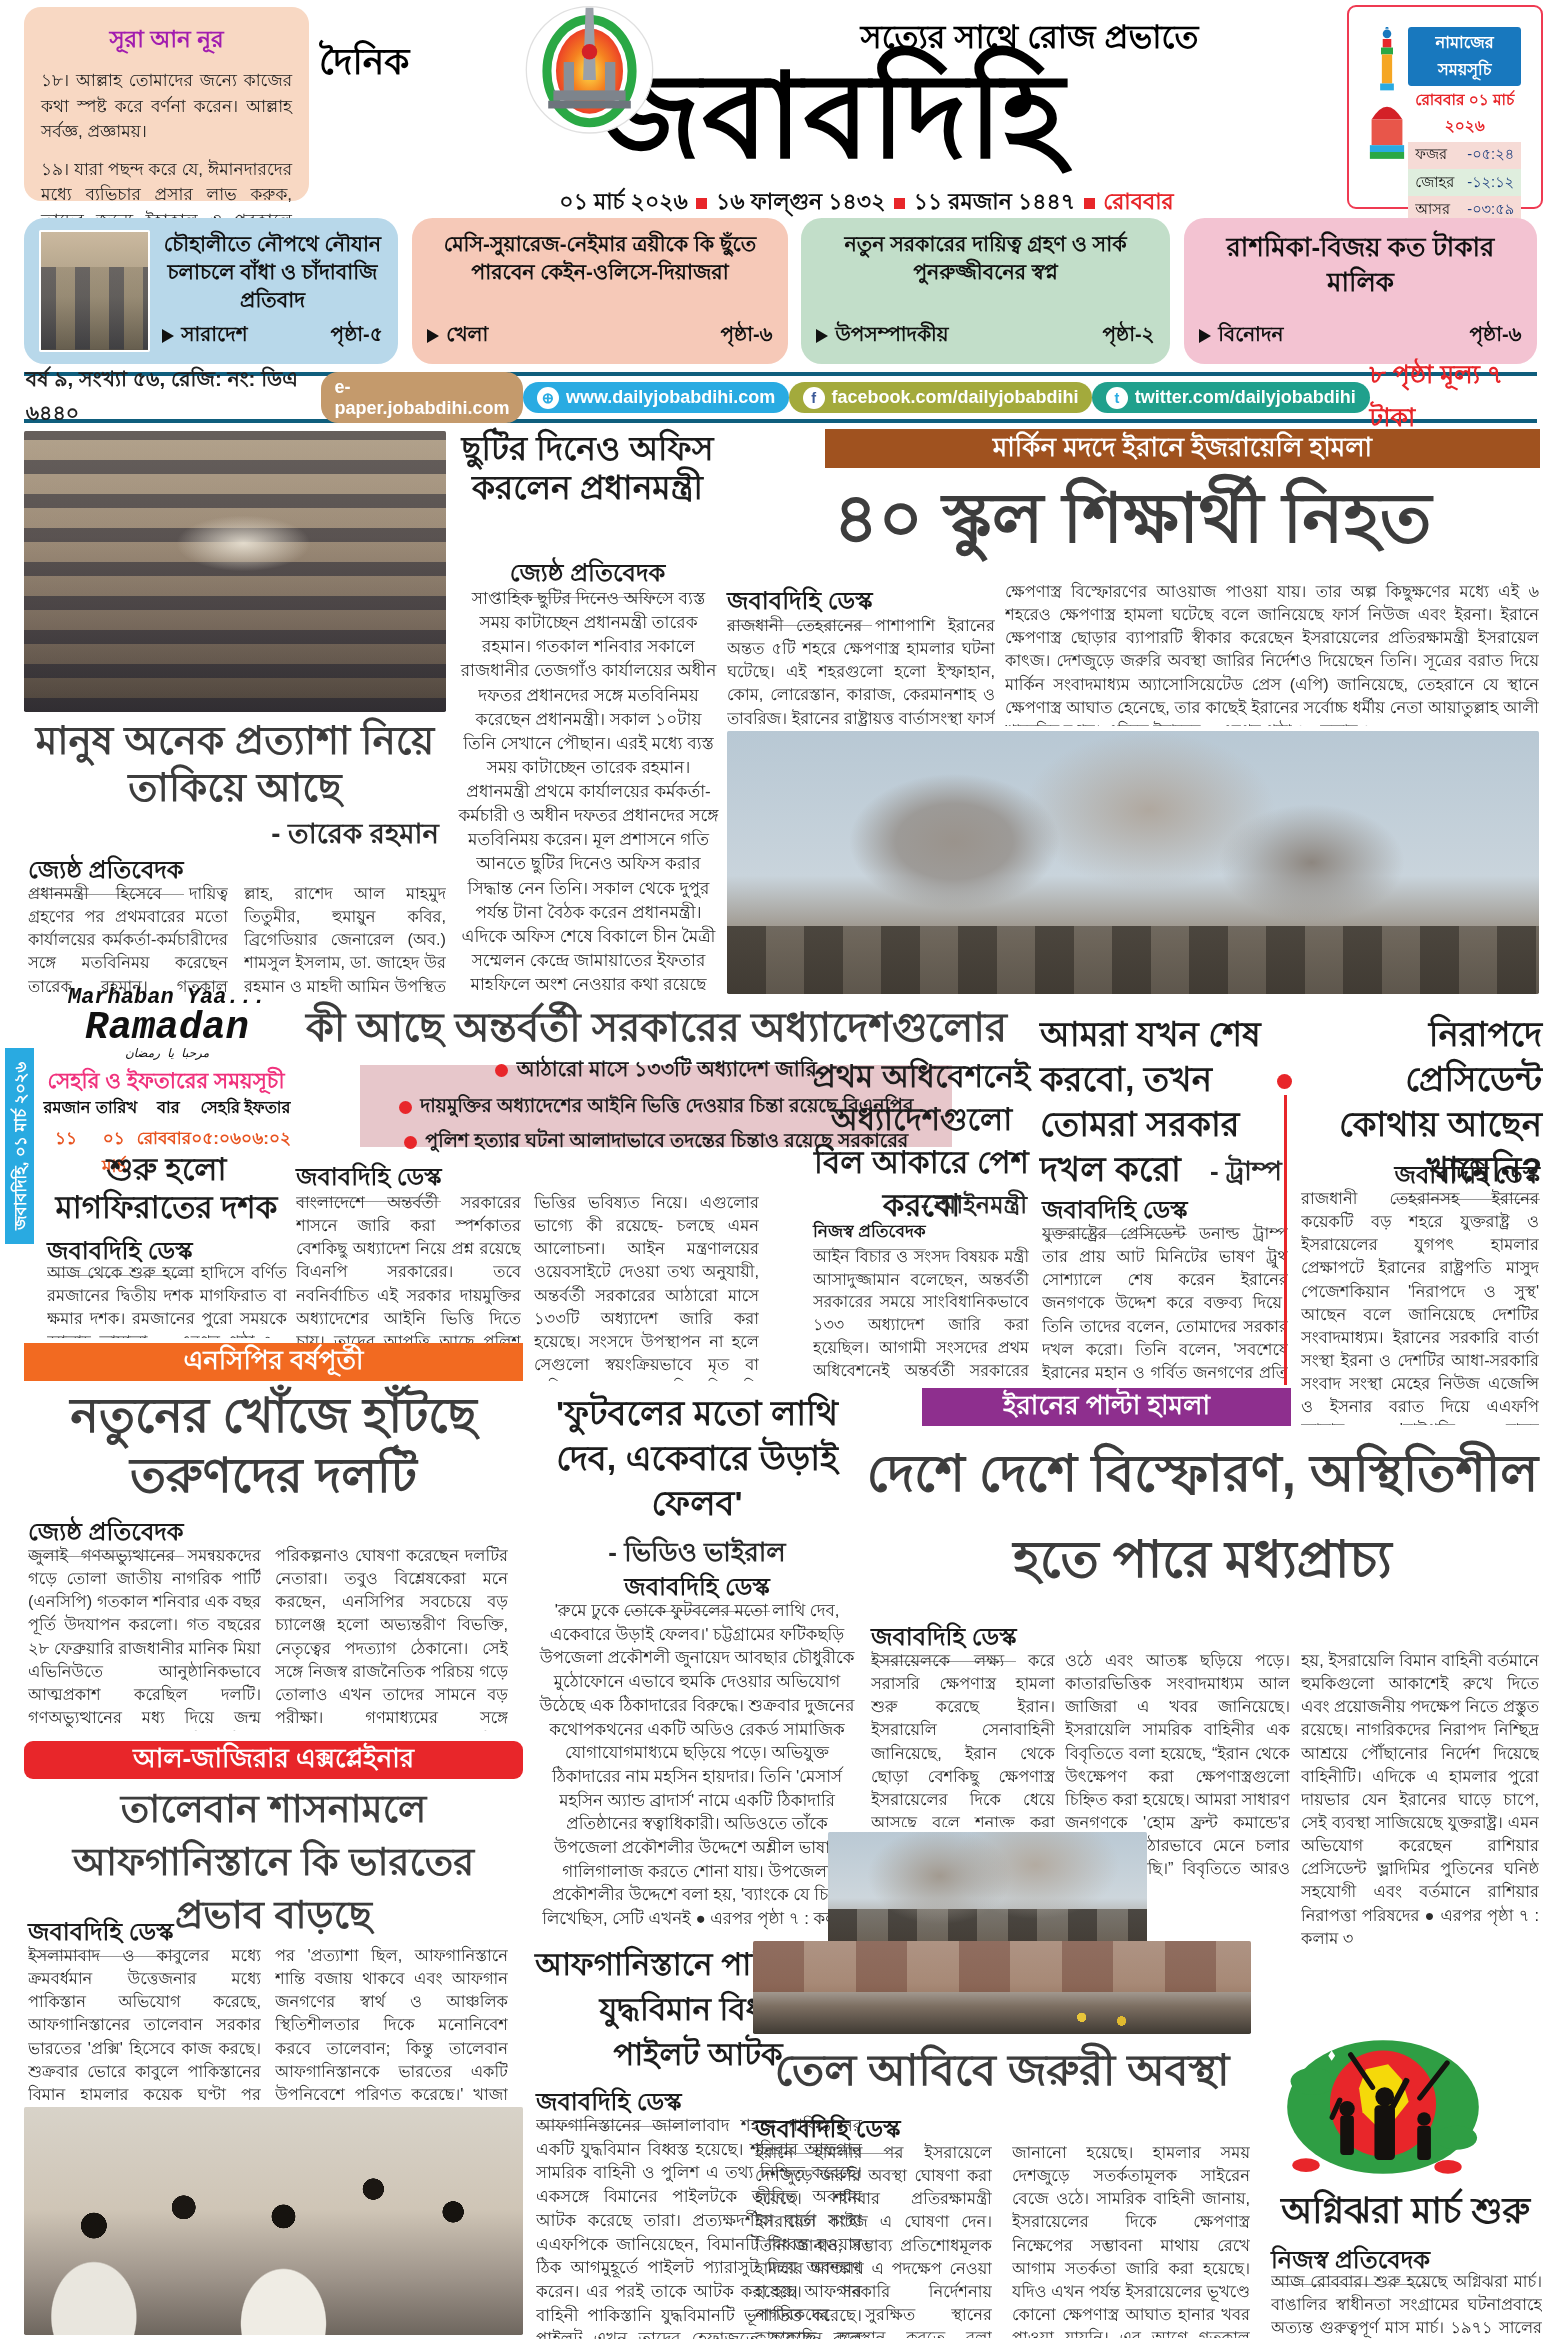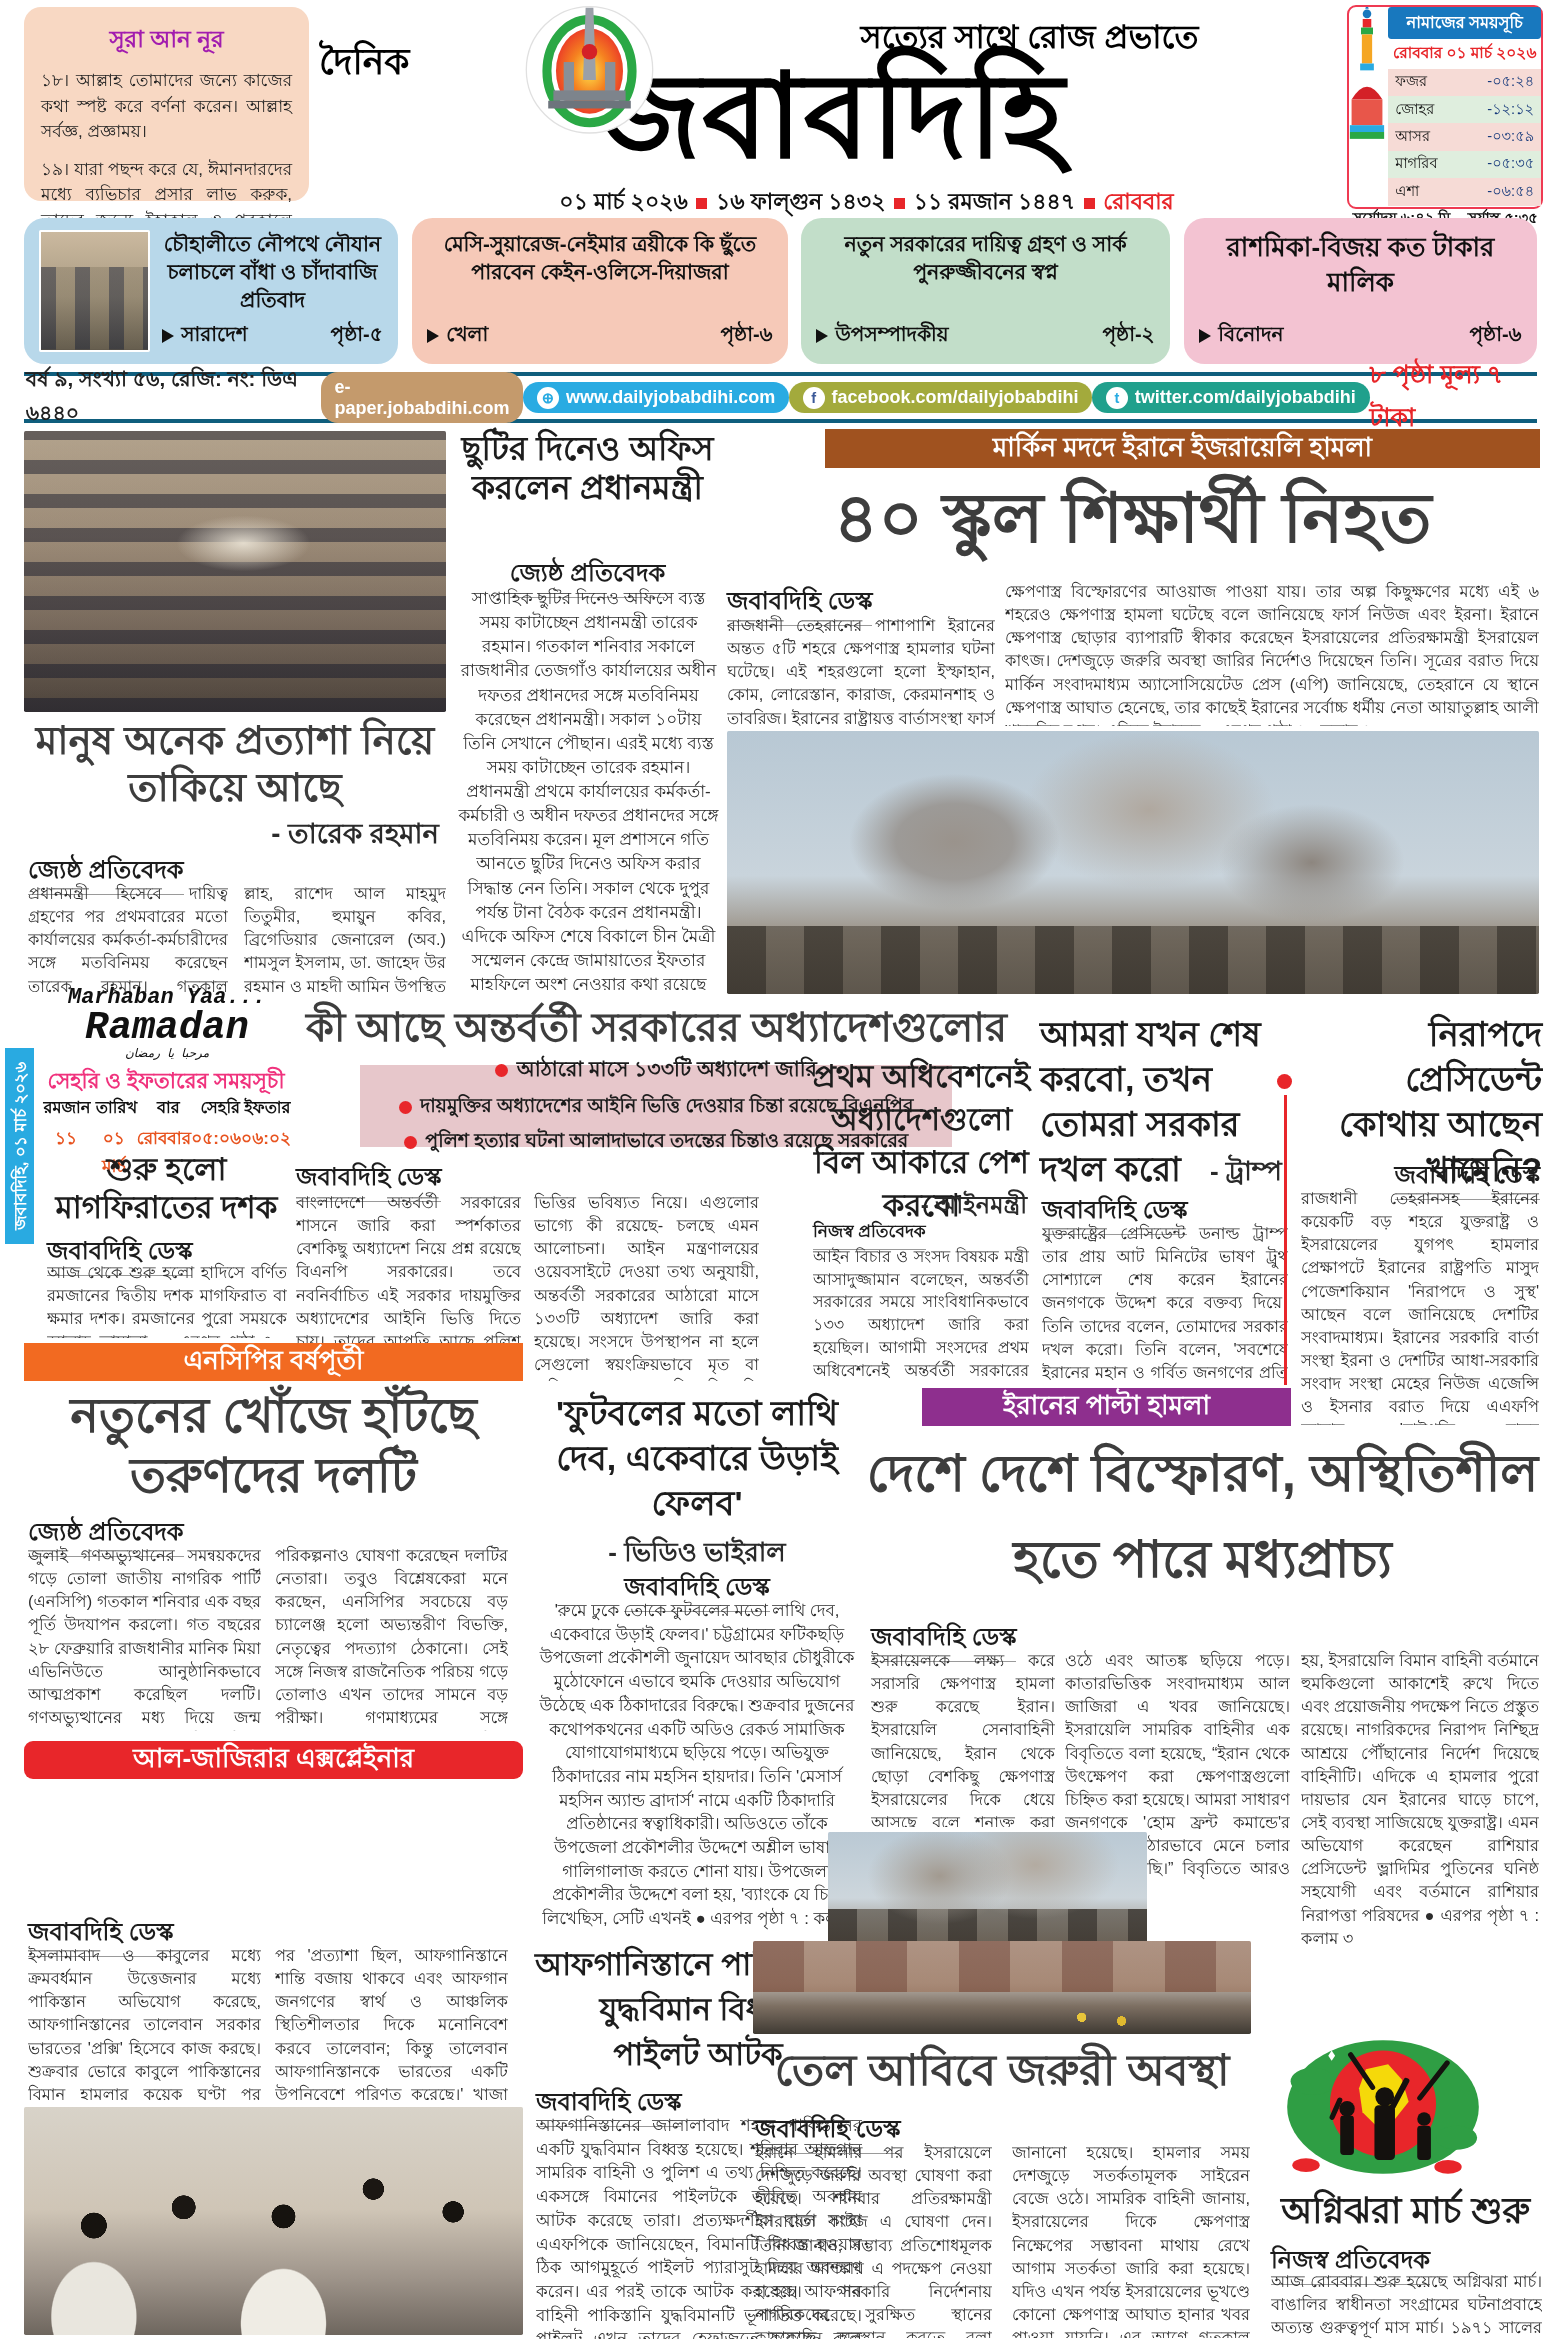--- a/index.html
+++ b/index.html
@@ -52,21 +52,21 @@
   .teaser{border-radius:20.6px;padding:12px 15.4px;box-sizing:border-box;display:flex;flex-direction:column;justify-content:space-between;}
   .teaser-title{font-weight:bold;font-size:20.6px;line-height:1.35;color:#111;text-align:center;}
   .teaser-foot{display:flex;justify-content:space-between;align-items:center;font-weight:bold;font-size:20px;color:#111;}
   .tri{width:0;height:0;border-top:7.7px solid transparent;border-bottom:7.7px solid transparent;border-left:12px solid #111;display:inline-block;margin-right:6.9px;vertical-align:middle;}
   .pill{display:flex;align-items:center;gap:6.9px;color:#fff;font-weight:bold;font-size:18px;border-radius:17px;padding:4.3px 13.7px;}
   .pill .ic{display:inline-flex;width:22px;height:22px;border-radius:50%;background:#fff;align-items:center;justify-content:center;font-size:14.6px;font-weight:bold;}
   .bullet-box{background:#e7c7cb;display:flex;flex-direction:column;justify-content:center;gap:3.4px;padding:6.9px 12px;box-sizing:border-box;}
   .bullet-line{display:flex;align-items:center;justify-content:center;gap:8.6px;font-weight:bold;font-size:20.6px;color:#1c1c1c;}
   .dot{width:13px;height:13px;border-radius:50%;background:#e8262a;flex:0 0 auto;}
   .vstrip{background:#29aae1;color:#fff;font-weight:bold;font-size:16.3px;writing-mode:vertical-rl;transform:rotate(180deg);display:flex;align-items:center;justify-content:center;}
-  .prayer{border:2.6px solid #ef3a52;border-radius:9px;box-sizing:border-box;background:#fff;padding:0;}
+  .prayer{border:2.6px solid #ef3a52;border-radius:9px;box-sizing:border-box;background:#fff;padding:20px;}
   .prayer-grid{display:flex;gap:3.4px;}
   .prayer-rows{flex:1;}
   .prow{display:flex;justify-content:space-between;font-size:14.6px;font-weight:normal;padding:1.7px 6.9px;color:#111;}
   .prow .t{color:#173a7c;}
   .prow.pk{background:#f6dbd6;} .prow.gr{background:#dfeede;}
   .phead{background:#1878be;color:#fff;font-weight:bold;font-size:16.3px;text-align:center;border-radius:3.4px;padding:2.6px 0;}
   .pdate{color:#e8262a;font-weight:bold;font-size:15.4px;text-align:center;padding:1.7px 0;}
   .psun{font-size:14.6px;font-weight:bold;text-align:center;color:#111;margin-top:1.7px;}
   .psrc{font-size:11px;text-align:center;color:#333;}
   .sura{background:#f8d8c3;border-radius:17px;padding:13.7px 17px;box-sizing:border-box;}
@@ -318,20 +318,21 @@
 
   <div class="abs kicker purple" style="left:922px;top:1388px;width:369px;height:38px;font-size:26px;">ইরানের পাল্টা হামলা</div>
   <div class="abs head" style="left:865px;top:1431px;width:675px;font-size:51px;line-height:86px;">দেশে দেশে বিস্ফোরণ, অস্থিতিশীল হতে পারে মধ্যপ্রাচ্য</div>
   <div class="abs byline" style="left:871px;top:1618px;"><span class="u">জবাবদিহি ডেস্ক</span></div>
   <div class="abs body-text" style="left:871px;top:1649px;width:184px;height:178px;overflow:hidden;font-size:16.3px;">ইসরায়েলকে লক্ষ্য করে সরাসরি ক্ষেপণাস্ত্র হামলা শুরু করেছে ইরান। ইসরায়েলি সেনাবাহিনী জানিয়েছে, ইরান থেকে ছোড়া বেশকিছু ক্ষেপণাস্ত্র ইসরায়েলের দিকে ধেয়ে আসছে বলে শনাক্ত করা হয়েছে। এর ফলে দেশের বিভিন্ন এলাকায় জরুরি সাইরেন বেজে</div>
   <div class="abs body-text" style="left:1065px;top:1649px;width:225px;height:276px;overflow:hidden;font-size:16.3px;">ওঠে এবং আতঙ্ক ছড়িয়ে পড়ে। কাতারভিত্তিক সংবাদমাধ্যম আল জাজিরা এ খবর জানিয়েছে। ইসরায়েলি সামরিক বাহিনীর এক বিবৃতিতে বলা হয়েছে, “ইরান থেকে উৎক্ষেপণ করা ক্ষেপণাস্ত্রগুলো চিহ্নিত করা হয়েছে। আমরা সাধারণ জনগণকে 'হোম ফ্রন্ট কমান্ডে'র নির্দেশনা কঠোরভাবে মেনে চলার অনুরোধ করছি।” বিবৃতিতে আরও জানানো</div>
   <div class="abs body-text" style="left:1301px;top:1649px;width:238px;height:376px;overflow:hidden;font-size:16.3px;">হয়, ইসরায়েলি বিমান বাহিনী বর্তমানে হুমকিগুলো আকাশেই রুখে দিতে এবং প্রয়োজনীয় পদক্ষেপ নিতে প্রস্তুত রয়েছে। নাগরিকদের নিরাপদ নিশ্ছিদ্র আশ্রয়ে পৌঁছানোর নির্দেশ দিয়েছে বাহিনীটি। এদিকে এ হামলার পুরো দায়ভার যেন ইরানের ঘাড়ে চাপে, সেই ব্যবস্থা সাজিয়েছে যুক্তরাষ্ট্র। এমন অভিযোগ করেছেন রাশিয়ার প্রেসিডেন্ট ভ্লাদিমির পুতিনের ঘনিষ্ঠ সহযোগী এবং বর্তমানে রাশিয়ার নিরাপত্তা পরিষদের ● এরপর পৃষ্ঠা ৭ : কলাম ৩</div>
   <div class="abs photo photo-smoke2" style="left:828px;top:1832px;width:319px;height:110px;"></div>
 
   <div class="abs kicker red" style="left:24px;top:1741px;width:499px;height:38px;font-size:26px;border-radius:9px;">আল-জাজিরার এক্সপ্লেইনার</div>
+  <div class="abs head" style="left:24px;top:1783px;width:499px;font-size:38px;line-height:53px;">তালেবান শাসনামলে আফগানিস্তানে কি ভারতের প্রভাব বাড়ছে</div>
   <div class="abs byline" style="left:28px;top:1913px;"><span class="u">জবাবদিহি ডেস্ক</span></div>
   <div class="abs body-text" style="left:28px;top:1944px;width:233px;height:156px;overflow:hidden;font-size:16.3px;">ইসলামাবাদ ও কাবুলের মধ্যে ক্রমবর্ধমান উত্তেজনার মধ্যে পাকিস্তান অভিযোগ করেছে, আফগানিস্তানের তালেবান সরকার ভারতের 'প্রক্সি' হিসেবে কাজ করছে। শুক্রবার ভোরে কাবুলে পাকিস্তানের বিমান হামলার কয়েক ঘণ্টা পর দেশটির প্রতিরক্ষামন্ত্রী খাজা আসিফ সামাজিক যোগাযোগমাধ্যম এক্সে (সাবেক টুইটার) লেখেন, ২০২১ সালের জুলাইয়ে ন্যাটো আফগানিস্তান থেকে সেনা প্রত্যাহারের</div>
   <div class="abs body-text" style="left:275px;top:1944px;width:233px;height:156px;overflow:hidden;font-size:16.3px;">পর 'প্রত্যাশা ছিল, আফগানিস্তানে শান্তি বজায় থাকবে এবং আফগান জনগণের স্বার্থ ও আঞ্চলিক স্থিতিশীলতার দিকে মনোনিবেশ করবে তালেবান; কিন্তু তালেবান আফগানিস্তানকে ভারতের একটি উপনিবেশে পরিণত করেছে।' খাজা আসিফ অভিযোগ করেন, তালেবান 'সন্ত্রাসবাদ রপ্তানি' করছে। খাজা আসিফ গতকাল আফগানিস্তানের সঙ্গে 'কার্যত যুদ্ধাবস্থা' ঘোষণা করেন। এ সময় তিনি দাবি করেন, 'পরিস্থিতি স্থিতিশীল রাখতে পাকিস্তান ● এরপর পৃষ্ঠা ৭ : কলাম ৫</div>
   <div class="abs photo photo-taliban" style="left:24px;top:2107px;width:499px;height:228px;"></div>
 
   <div class="abs head dark" style="left:534px;top:1942px;width:328px;font-size:31px;line-height:45px;"><span>আফগানিস্তানে পাকিস্তানের যুদ্ধবিমান বিধ্বস্ত</span><br><span>পাইলট আটক</span></div>
   <div class="abs byline" style="left:536px;top:2083px;"><span class="u">জবাবদিহি ডেস্ক</span></div>
   <div class="abs body-text" style="left:536px;top:2114px;width:326px;height:225px;overflow:hidden;font-size:16.7px;">আফগানিস্তানের জালালাবাদ শহরে পাকিস্তানের একটি যুদ্ধবিমান বিধ্বস্ত হয়েছে। শনিবার আফগান সামরিক বাহিনী ও পুলিশ এ তথ্য নিশ্চিত করেছে। একসঙ্গে বিমানের পাইলটকে জীবিত অবস্থায় আটক করেছে তারা। প্রত্যক্ষদর্শীরা বার্তা সংস্থা এএফপিকে জানিয়েছেন, বিমানটি বিধ্বস্ত হওয়ার ঠিক আগমুহূর্তে পাইলট প্যারাসুট দিয়ে অবতরণ করেন। এর পরই তাকে আটক করা হয়। আফগান বাহিনী পাকিস্তানি যুদ্ধবিমানটি ভূপাতিত করেছে। পাইলট এখন তাদের হেফাজতে রয়েছেন বলে জানিয়েছে পূর্ব আফগানিস্তানের সামরিক মুখপাত্র ওয়াহিদুল্লাহ মোহাম্মদী।</div>
 
   <div class="abs photo photo-street" style="left:753px;top:1941px;width:498px;height:93px;"></div>

